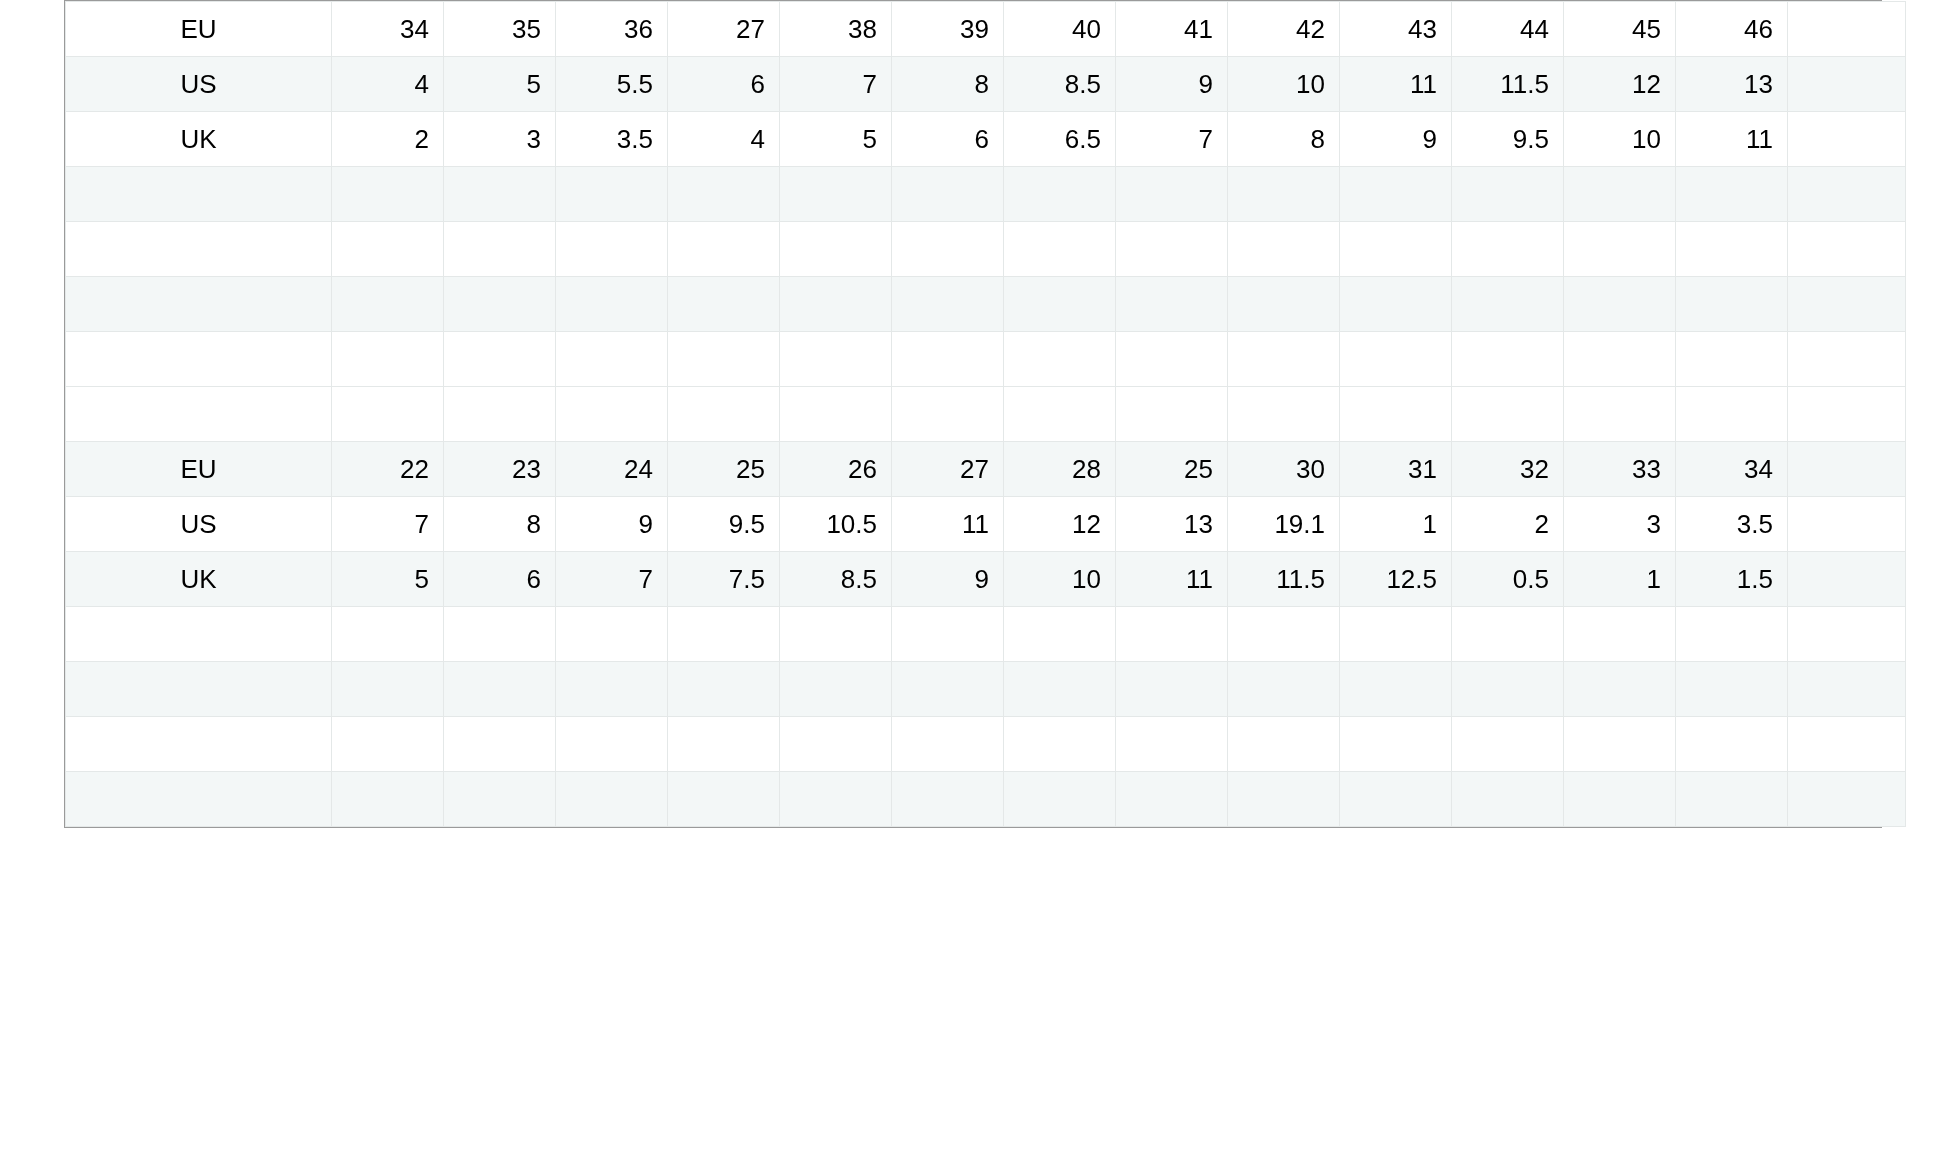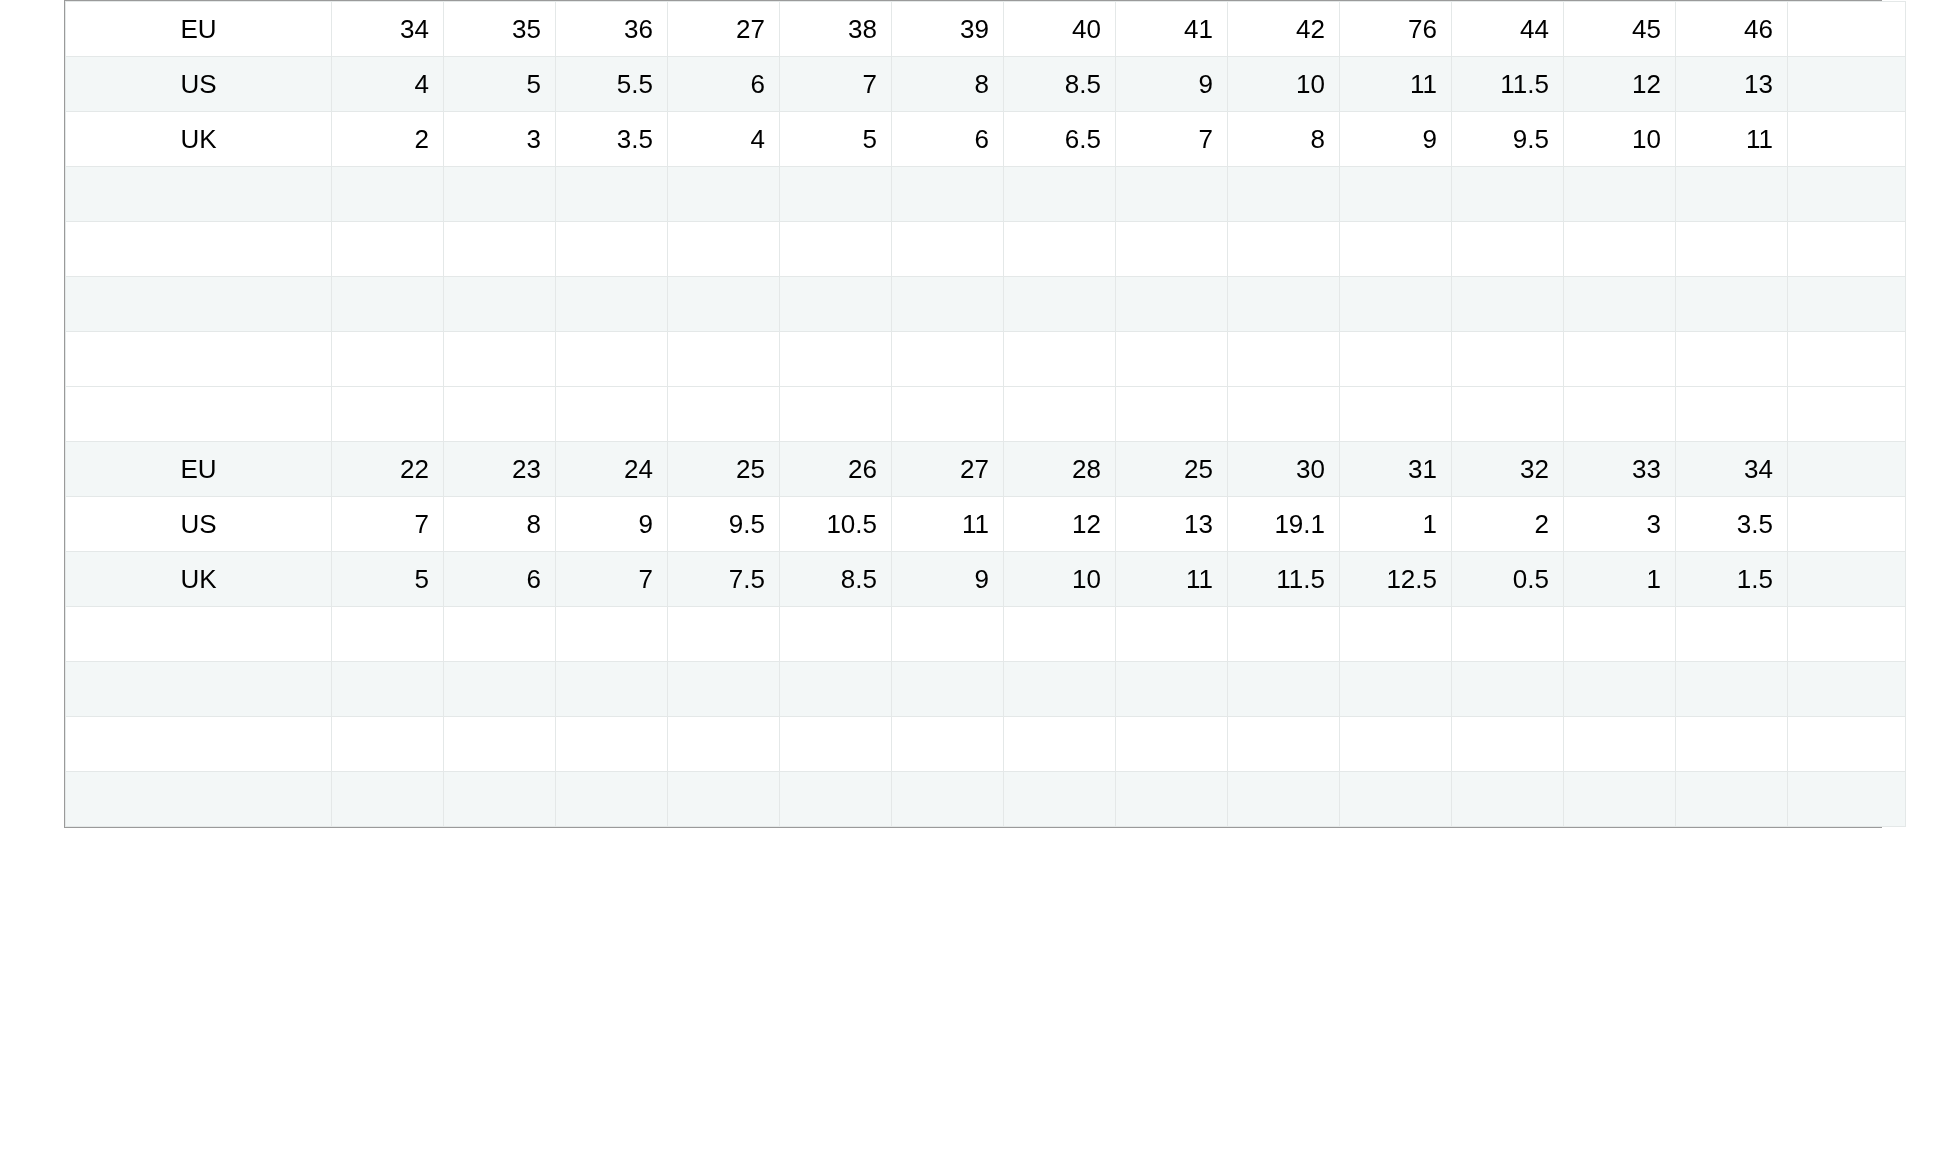--- a/index.html
+++ b/index.html
@@ -123,21 +123,21 @@
           <td class="lbl">EU</td>
           <td class="num">34</td>
           <td class="num">35</td>
           <td class="num">36</td>
           <td class="num">27</td>
           <td class="num">38</td>
           <td class="num">39</td>
           <td class="num">40</td>
           <td class="num">41</td>
           <td class="num">42</td>
-          <td class="num">76</td>
+          <td class="num">43</td>
           <td class="num">44</td>
           <td class="num">45</td>
           <td class="num">46</td>
           <td class="blank"></td>
         </tr>
 
         <tr class="band">
           <td class="lbl">US</td>
           <td class="num">4</td>
           <td class="num">5</td>

